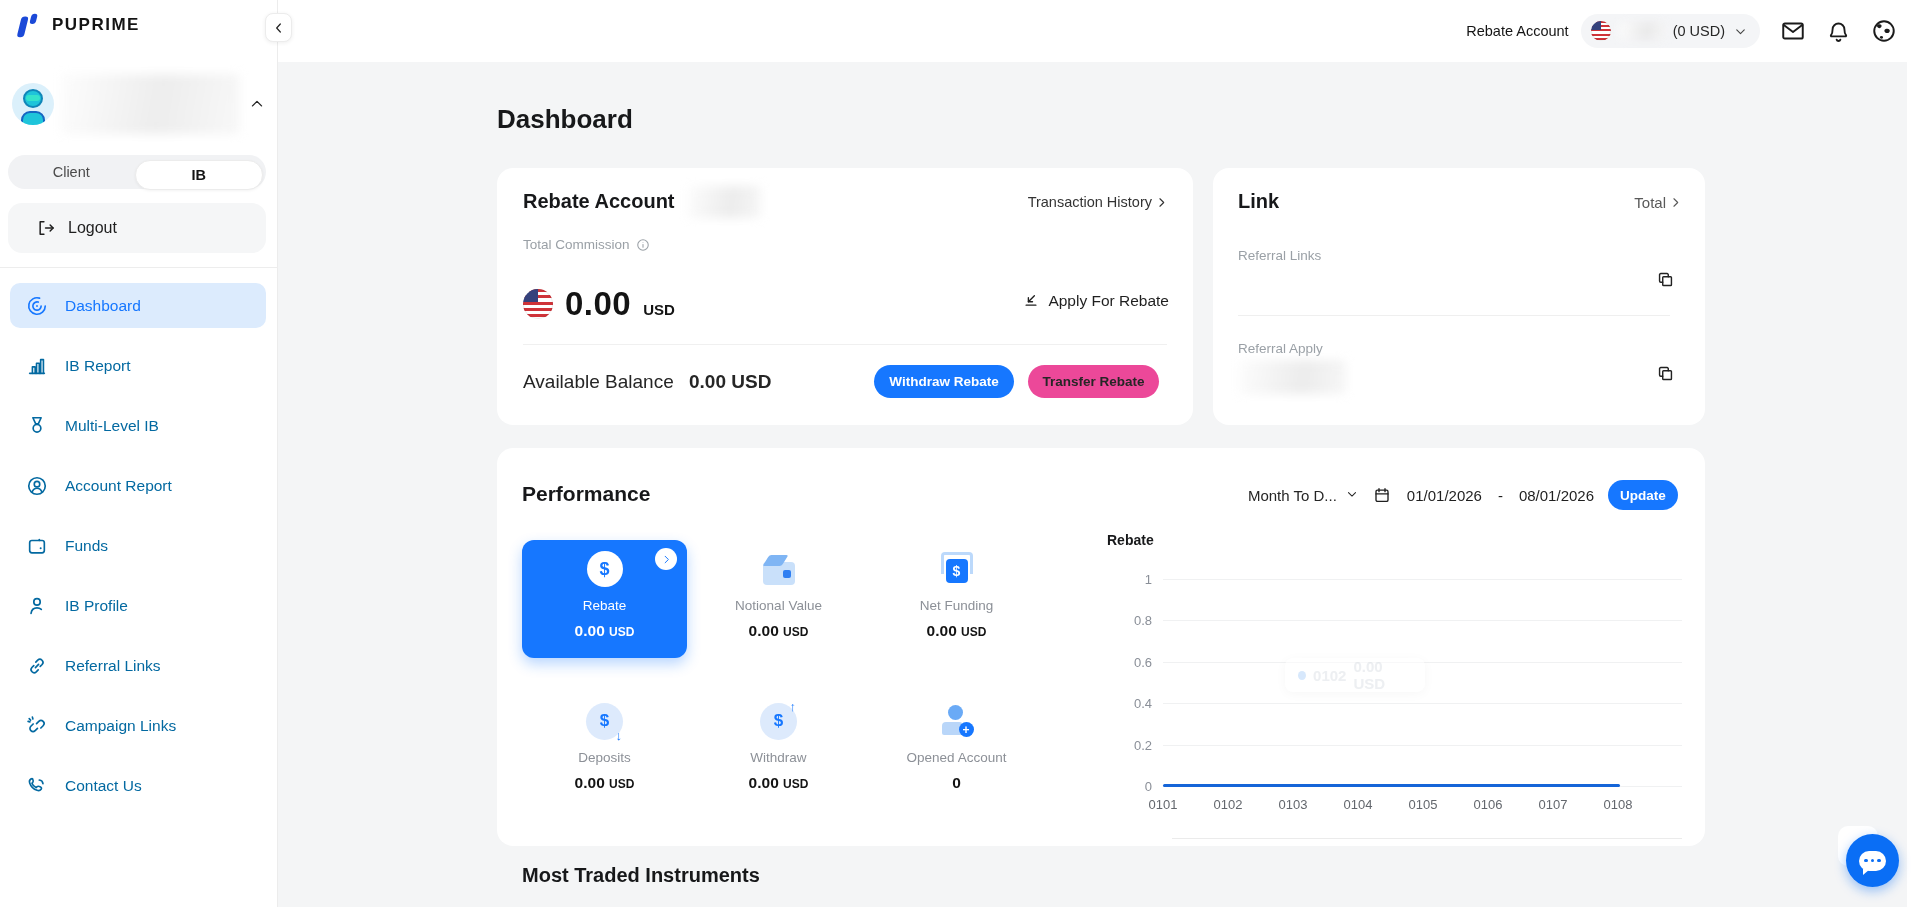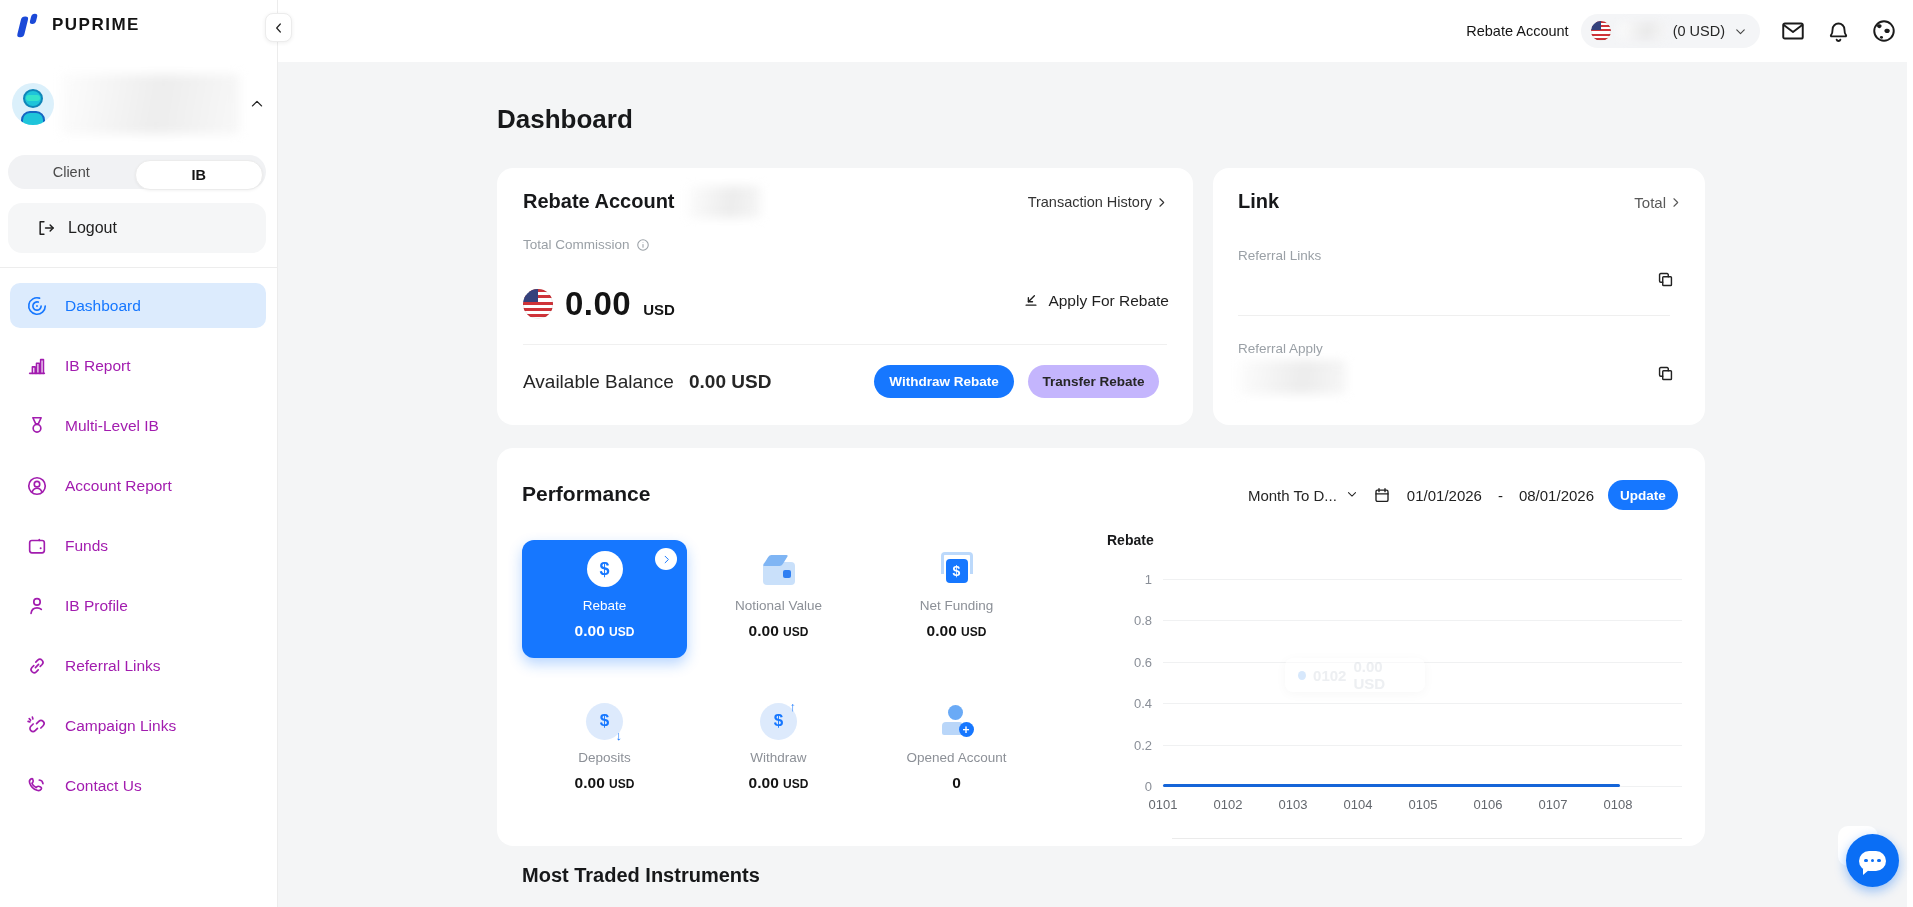--- a/index.html
+++ b/index.html
@@ -26,21 +26,21 @@
 
   .segmented { position:absolute; left:8px; top:155px; width:258px; height:34px; background:#f1f2f4; border-radius:17px; display:flex; align-items:center; }
   .seg { flex:1; text-align:center; font-size:14.5px; color:#4a4a4a; cursor:pointer; }
   .seg.active { height:30px; margin-right:3px; background:#fff; border:1px solid #ececec; border-radius:15px; line-height:28px; font-weight:600; color:#141414; box-shadow:0 1px 3px rgba(0,0,0,.05);margin-top:6px; }
 
   .logout-btn { position:absolute; left:8px; top:203px; width:258px; height:50px; background:#f5f6f7; border-radius:14px; display:flex; align-items:center; gap:12px; padding-left:28px; font-size:16px; color:#1f1f1f; cursor:pointer; }
 
   .side-divider { position:absolute; left:0; top:267px; width:278px; height:1px; background:#ededed; }
 
   .nav { position:absolute; left:0; top:280px; width:278px; }
-  .nav-item { position:absolute; left:10px; width:256px; height:45px; border-radius:10px; display:flex; align-items:center; gap:17px; padding-left:16px; font-size:15.5px; font-weight:500; color:#a21caf; cursor:pointer; }
+  .nav-item { position:absolute; left:10px; width:256px; height:45px; border-radius:10px; display:flex; align-items:center; gap:17px; padding-left:16px; font-size:15.5px; font-weight:500; color:#0369a1; cursor:pointer; }
   .nav-item.active { background:#dcebfd; color:#1677ff; }
   .nav-item .nico { width:22px; height:22px; flex:0 0 auto; }
 
   
   .topbar { position:absolute; left:278px; top:0; width:1635px; height:62px; background:#fff; display:flex; align-items:center; justify-content:flex-end; padding-right:16px; gap:20px; z-index:1; }
   .acct-label { font-size:14.5px; color:#141414; margin-right:-8px; }
   .acct-pill { height:34px; background:#f4f5f7; border-radius:17px; display:flex; align-items:center; gap:8px; padding:0 12px 0 10px; cursor:pointer; }
   .pill-blur { width:46px; height:18px; background:linear-gradient(100deg,#fdfdfd,#e9e9e9 60%,#f6f6f6); filter:blur(4px); border-radius:3px; }
   .acct-balance { font-size:14.5px; color:#262626; }
   .top-ic { color:#1b1b1b; cursor:pointer; }
@@ -64,21 +64,21 @@
   .rc-amount-row { position:absolute; left:26px; top:117px; display:flex; align-items:center; gap:12px; }
   .rc-amount { font-size:33px; font-weight:700; color:#141414; letter-spacing:.5px; }
   .rc-cur { font-size:15px; font-weight:700; color:#141414; margin-top:10px; }
   .rc-apply { position:absolute; right:24px; top:124px; display:flex; align-items:center; gap:8px; font-size:15.5px; font-weight:500; color:#1f1f1f; cursor:pointer; }
   .rc-divider { position:absolute; left:26px; right:26px; top:176px; height:1px; background:#f0f0f0; }
   .rc-balance { position:absolute; left:26px; top:203px; font-size:19px; color:#262626; }
   .rc-balance b { font-weight:700; margin-left:10px; }
   .rc-btns { position:absolute; right:34px; top:197px; display:flex; gap:14px; }
   .btn { height:33px; border-radius:17px; border:none; font-family:inherit; font-size:13.5px; font-weight:600; display:flex; align-items:center; justify-content:center; cursor:pointer; }
   .btn-primary { background:#1677ff; color:#fff; width:140px; }
-  .btn-ghost { background:#c4b5fd; color:#262626; width:131px; }
+  .btn-ghost { background:#ec4899; color:#262626; width:131px; }
 
   
   .link-card { left:1213px; top:168px; width:492px; height:257px; }
   .lc-title { position:absolute; left:25px; top:22px; }
   .lc-more { position:absolute; right:22px; top:26px; display:flex; align-items:center; gap:2px; font-size:15px; color:#595959; cursor:pointer; }
   .lc-label1 { position:absolute; left:25px; top:80px; font-size:13.5px; color:#9aa0a6; }
   .lc-link { position:absolute; left:25px; top:103px; font-size:16px; font-weight:600; color:#1c1c1e; display:flex; align-items:center; }
   .lc-link-blur { width:165px; height:26px; margin-left:2px; }
   .copy-ic { position:absolute; right:30px; color:#222; cursor:pointer; }
   .lc-copy1 { top:102px; }

